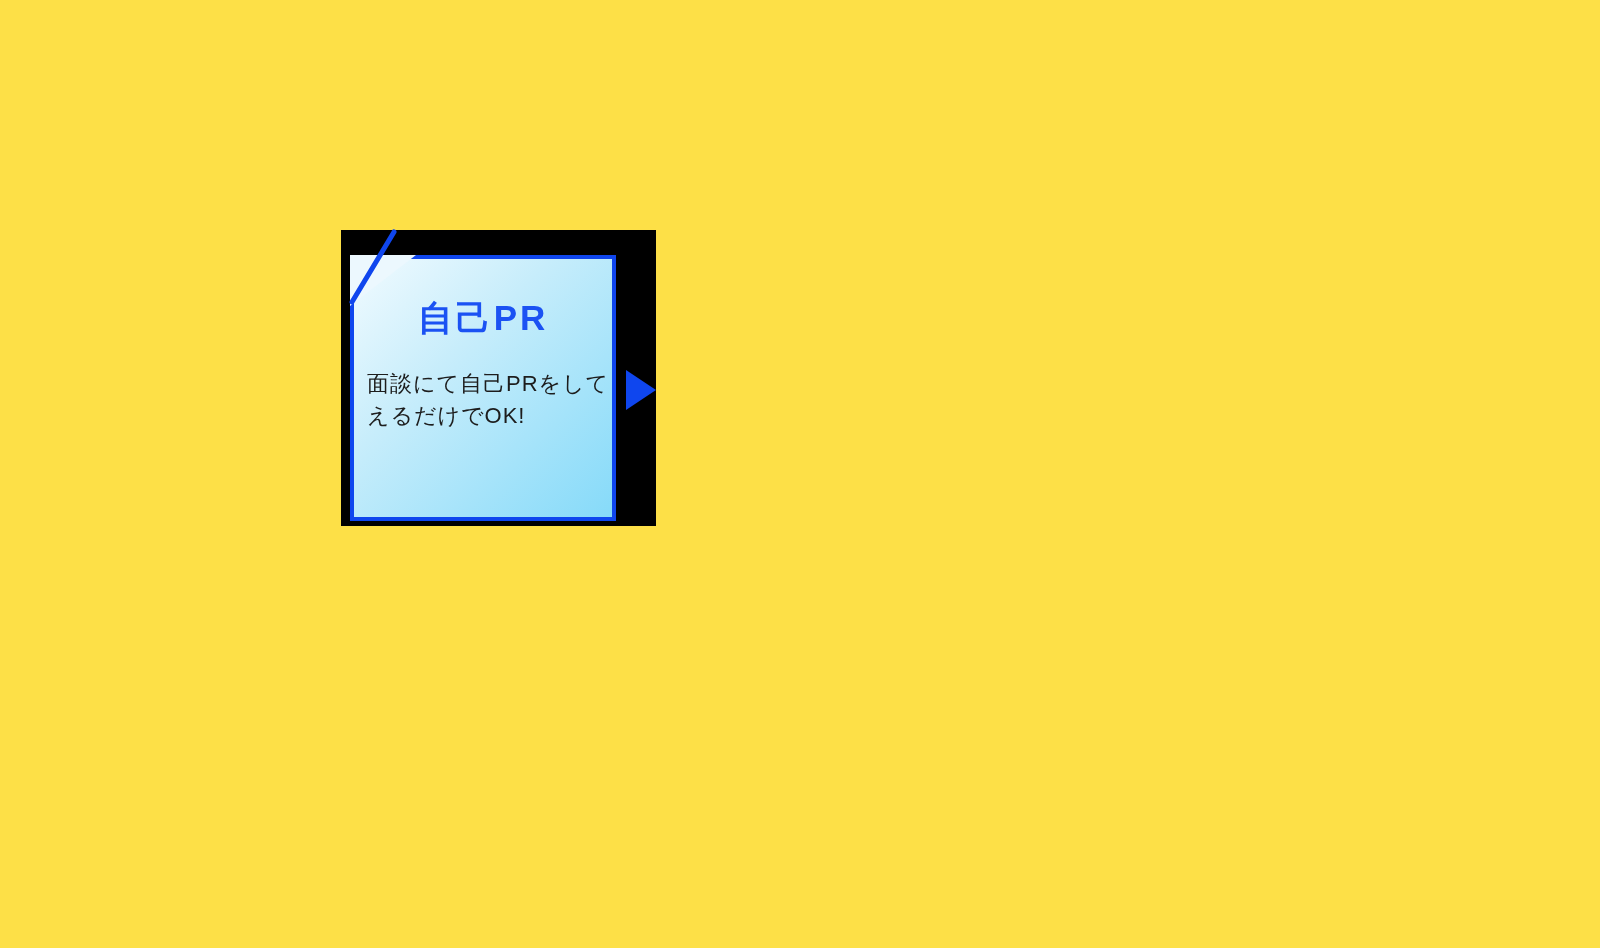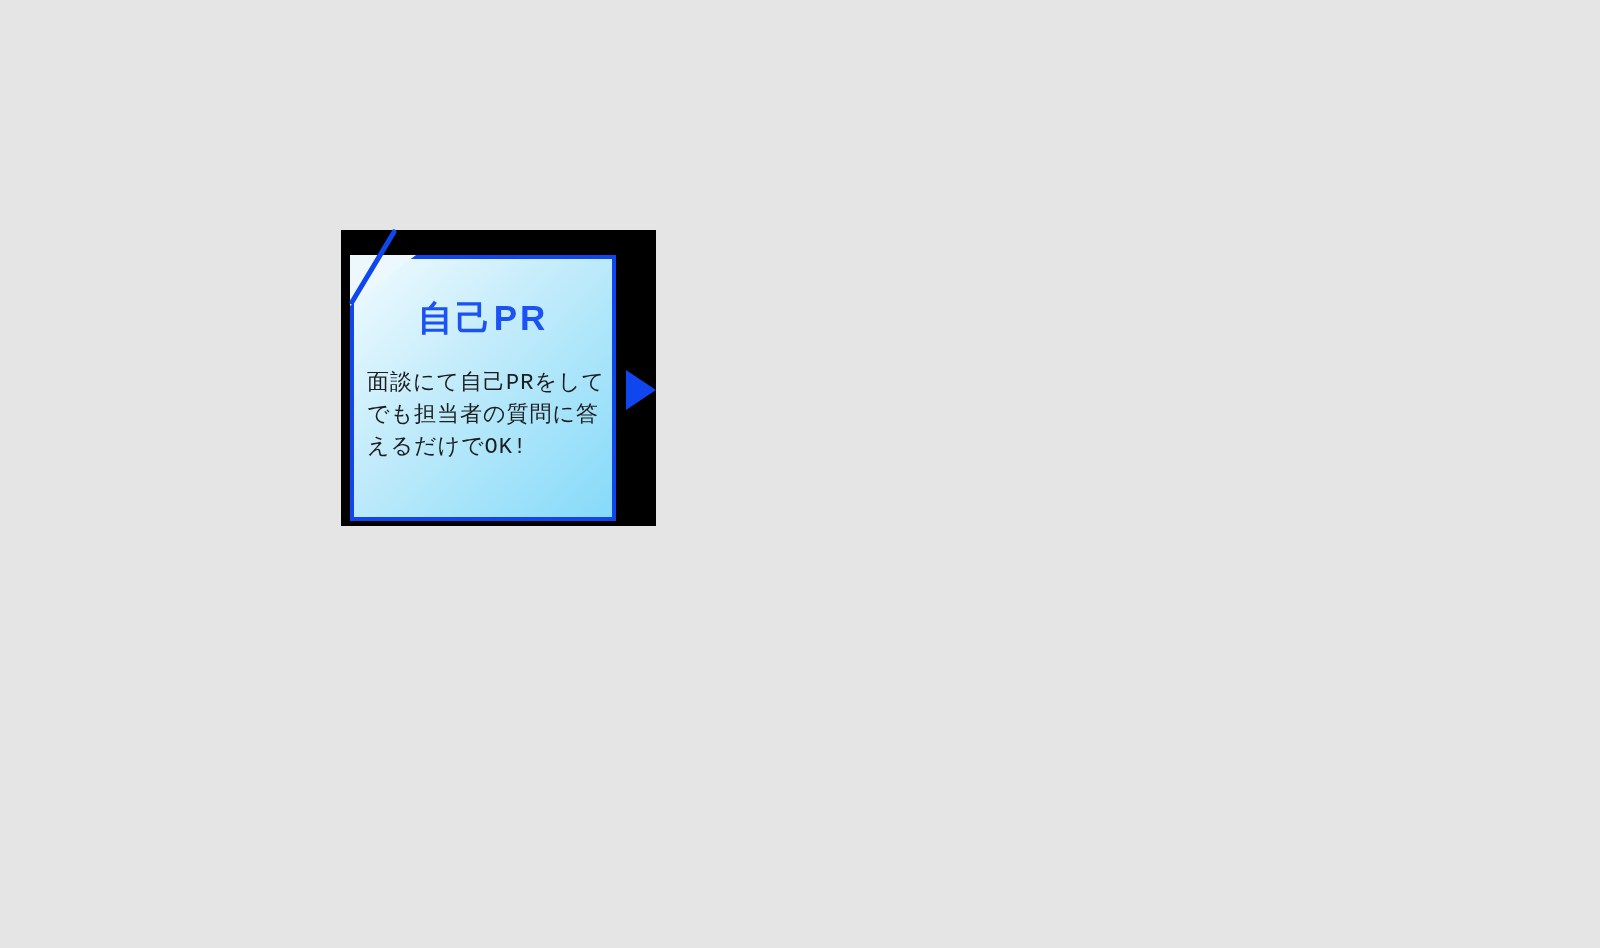--- a/index.html
+++ b/index.html
@@ -1,21 +1,21 @@
 <!DOCTYPE html>
 <html><head>
 <meta charset="utf-8">
 <style>
   * { margin: 0; padding: 0; box-sizing: border-box; }
   html, body { background: #ffffff; }
   .stage {
     position: relative;
     width: 1600px;
     height: 948px;
-    background: #e5e5e5;
+    background: #fde047;
     overflow: hidden;
     font-family: "Liberation Sans", "DejaVu Sans", sans-serif;
   }
   .scene {
     position: absolute;
     left: 336px;
     top: 226px;
     width: 322px;
     height: 302px;
   }
@@ -37,21 +37,21 @@
     position: absolute;
     left: 367px;
     top: 368px;
     width: 245px;
     font-size: 22px;
     line-height: 32px;
     letter-spacing: 1px;
     font-weight: 500;
     color: #1d1d1d;
   }
-  .card-body .line { display: block; white-space: nowrap; font-family: Liberation Mono, monospace; }
+  .card-body .line { display: block; white-space: nowrap; }
 </style>
 </head>
 <body>
 
 <div class="stage">
 
   <section class="scene">
     <svg viewBox="0 0 322 302" aria-hidden="true">
       <defs>
         <linearGradient id="cardGrad" x1="0" y1="0" x2="1" y2="1">
@@ -70,17 +70,16 @@
       <line x1="58" y1="6" x2="16" y2="76" stroke="#0f46ee" stroke-width="5" stroke-linecap="round"></line>
 
       <polygon points="290,144 320,164 290,184" fill="#0f46ee"></polygon>
     </svg>
   </section>
 
   <h3 class="card-title">自己PR</h3>
 
   <p class="card-body">
     <span class="line">面談にて自己PRをして</span>
-    <span class="line">でも担当者の質問に答</span>
     <span class="line">えるだけでOK!</span>
   </p>
 
 </div>
 
 </body></html>

